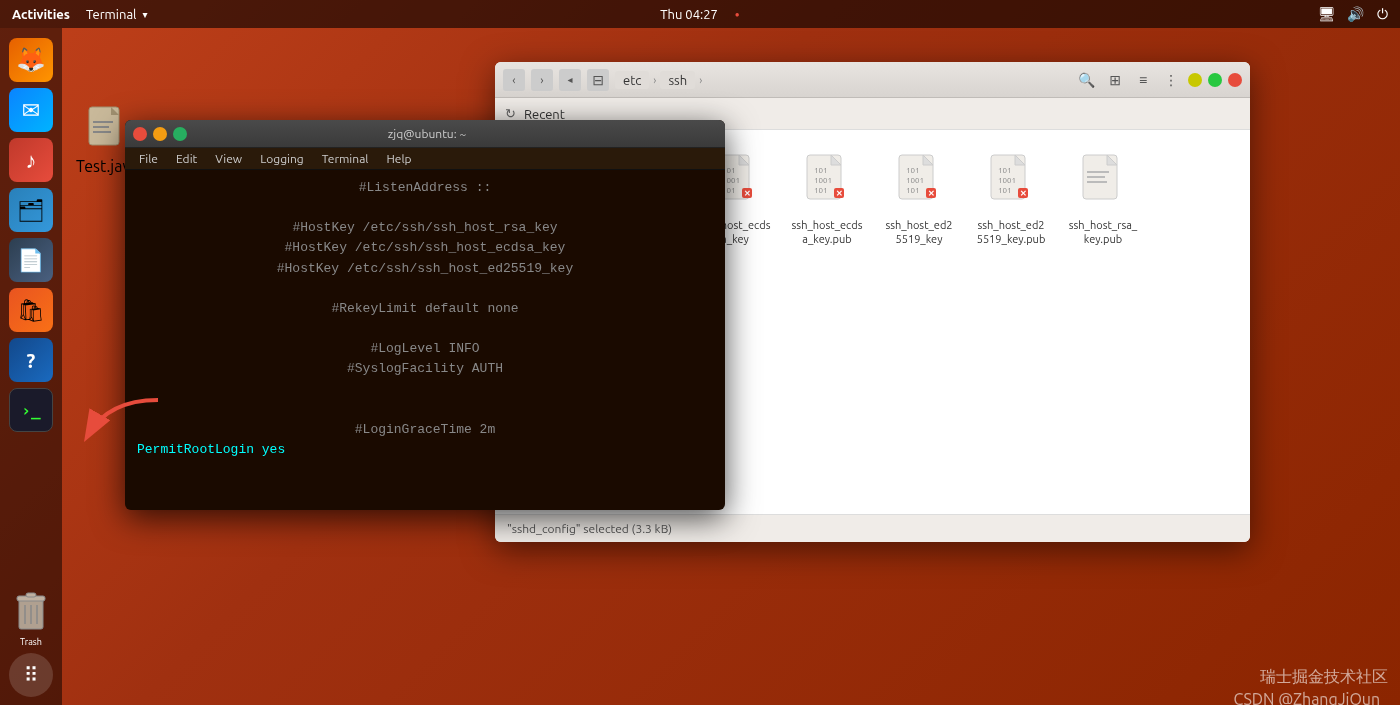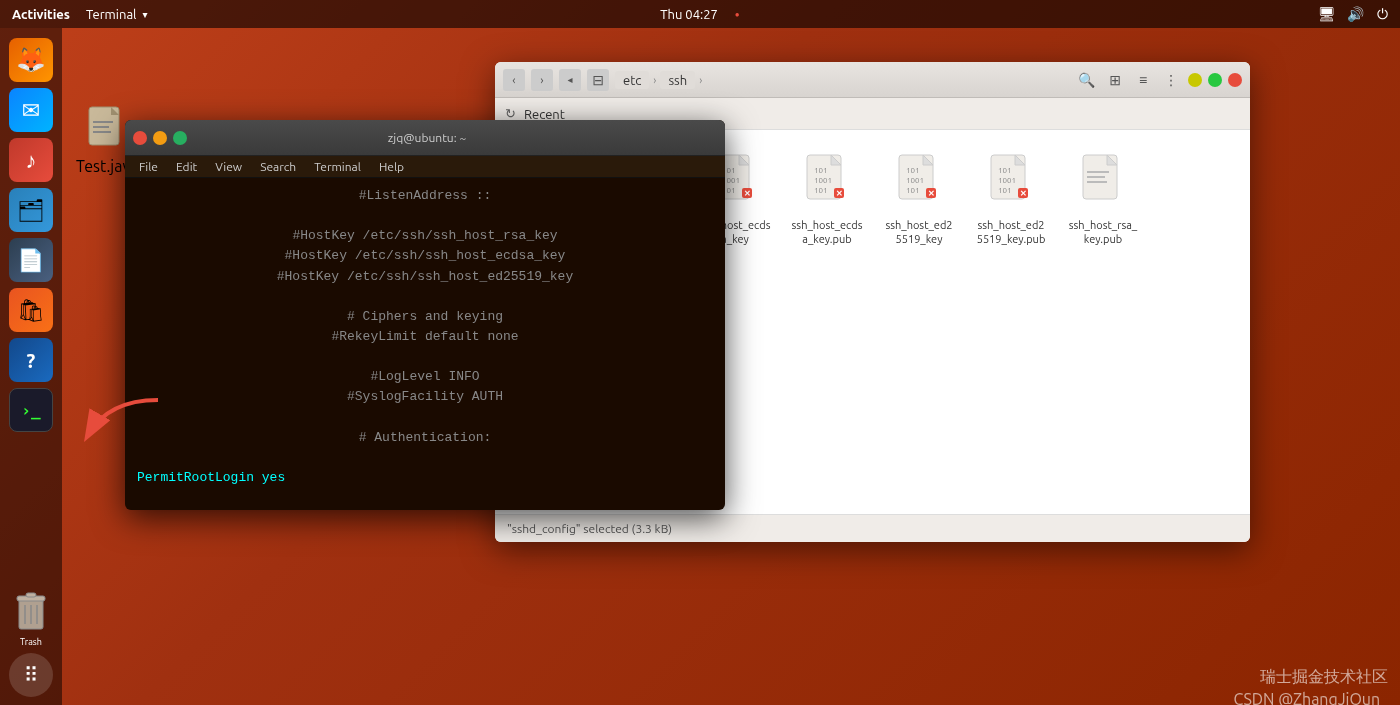--- a/index.html
+++ b/index.html
@@ -275,21 +275,21 @@
       left: 125px;
       width: 600px;
       height: 390px;
       background: #1a0a00;
       border-radius: 6px;
       overflow: hidden;
       box-shadow: 0 8px 32px rgba(0,0,0,0.7);
       z-index: 40;
     }
     .term-titlebar {
-      height: 36px;
+      height: 28px;
       background: linear-gradient(180deg, #4a4a4a 0%, #3a3a3a 100%);
       display: flex;
       align-items: center;
       justify-content: space-between;
       padding: 6px 8px;
       border-bottom: 1px solid #222;
       gap: 44px;
     }
     .term-title {
       font-size: 12px;
@@ -657,39 +657,38 @@
         <div class="term-wm-btn" style="background:#f39c12;"></div>
         <div class="term-wm-btn" style="background:#27ae60;"></div>
       </div>
       <div class="term-title">zjq@ubuntu: ~</div>
       <div style="width:50px;"></div>
     </div>
     <div class="term-menu">
       <span class="term-menu-item">File</span>
       <span class="term-menu-item">Edit</span>
       <span class="term-menu-item">View</span>
-      <span class="term-menu-item">Search</span>
+      <span class="term-menu-item">Logging</span>
       <span class="term-menu-item">Terminal</span>
       <span class="term-menu-item">Help</span>
     </div>
     <div class="term-body">
       <div class="term-line term-comment">#ListenAddress ::</div>
       <div class="term-line">&nbsp;</div>
       <div class="term-line term-comment">#HostKey /etc/ssh/ssh_host_rsa_key</div>
       <div class="term-line term-comment">#HostKey /etc/ssh/ssh_host_ecdsa_key</div>
       <div class="term-line term-comment">#HostKey /etc/ssh/ssh_host_ed25519_key</div>
       <div class="term-line">&nbsp;</div>
-      <div class="term-line term-comment"># Ciphers and keying</div>
       <div class="term-line term-comment">#RekeyLimit default none</div>
       <div class="term-line">&nbsp;</div>
       <div class="term-line term-comment">#LogLevel INFO</div>
       <div class="term-line term-comment">#SyslogFacility AUTH</div>
       <div class="term-line">&nbsp;</div>
-      <div class="term-line term-comment"># Authentication:</div>
       <div class="term-line">&nbsp;</div>
+      <div class="term-line term-comment">#LoginGraceTime 2m</div>
       <div class="term-line term-cyan">PermitRootLogin yes</div>
 
     </div>
   </div>
 
   <div class="arrow-annotation">
     <svg width="120" height="60" viewBox="0 0 120 60">
 
       <defs>
         <marker id="arrowhead" markerWidth="8" markerHeight="8" refX="6" refY="3" orient="auto">

